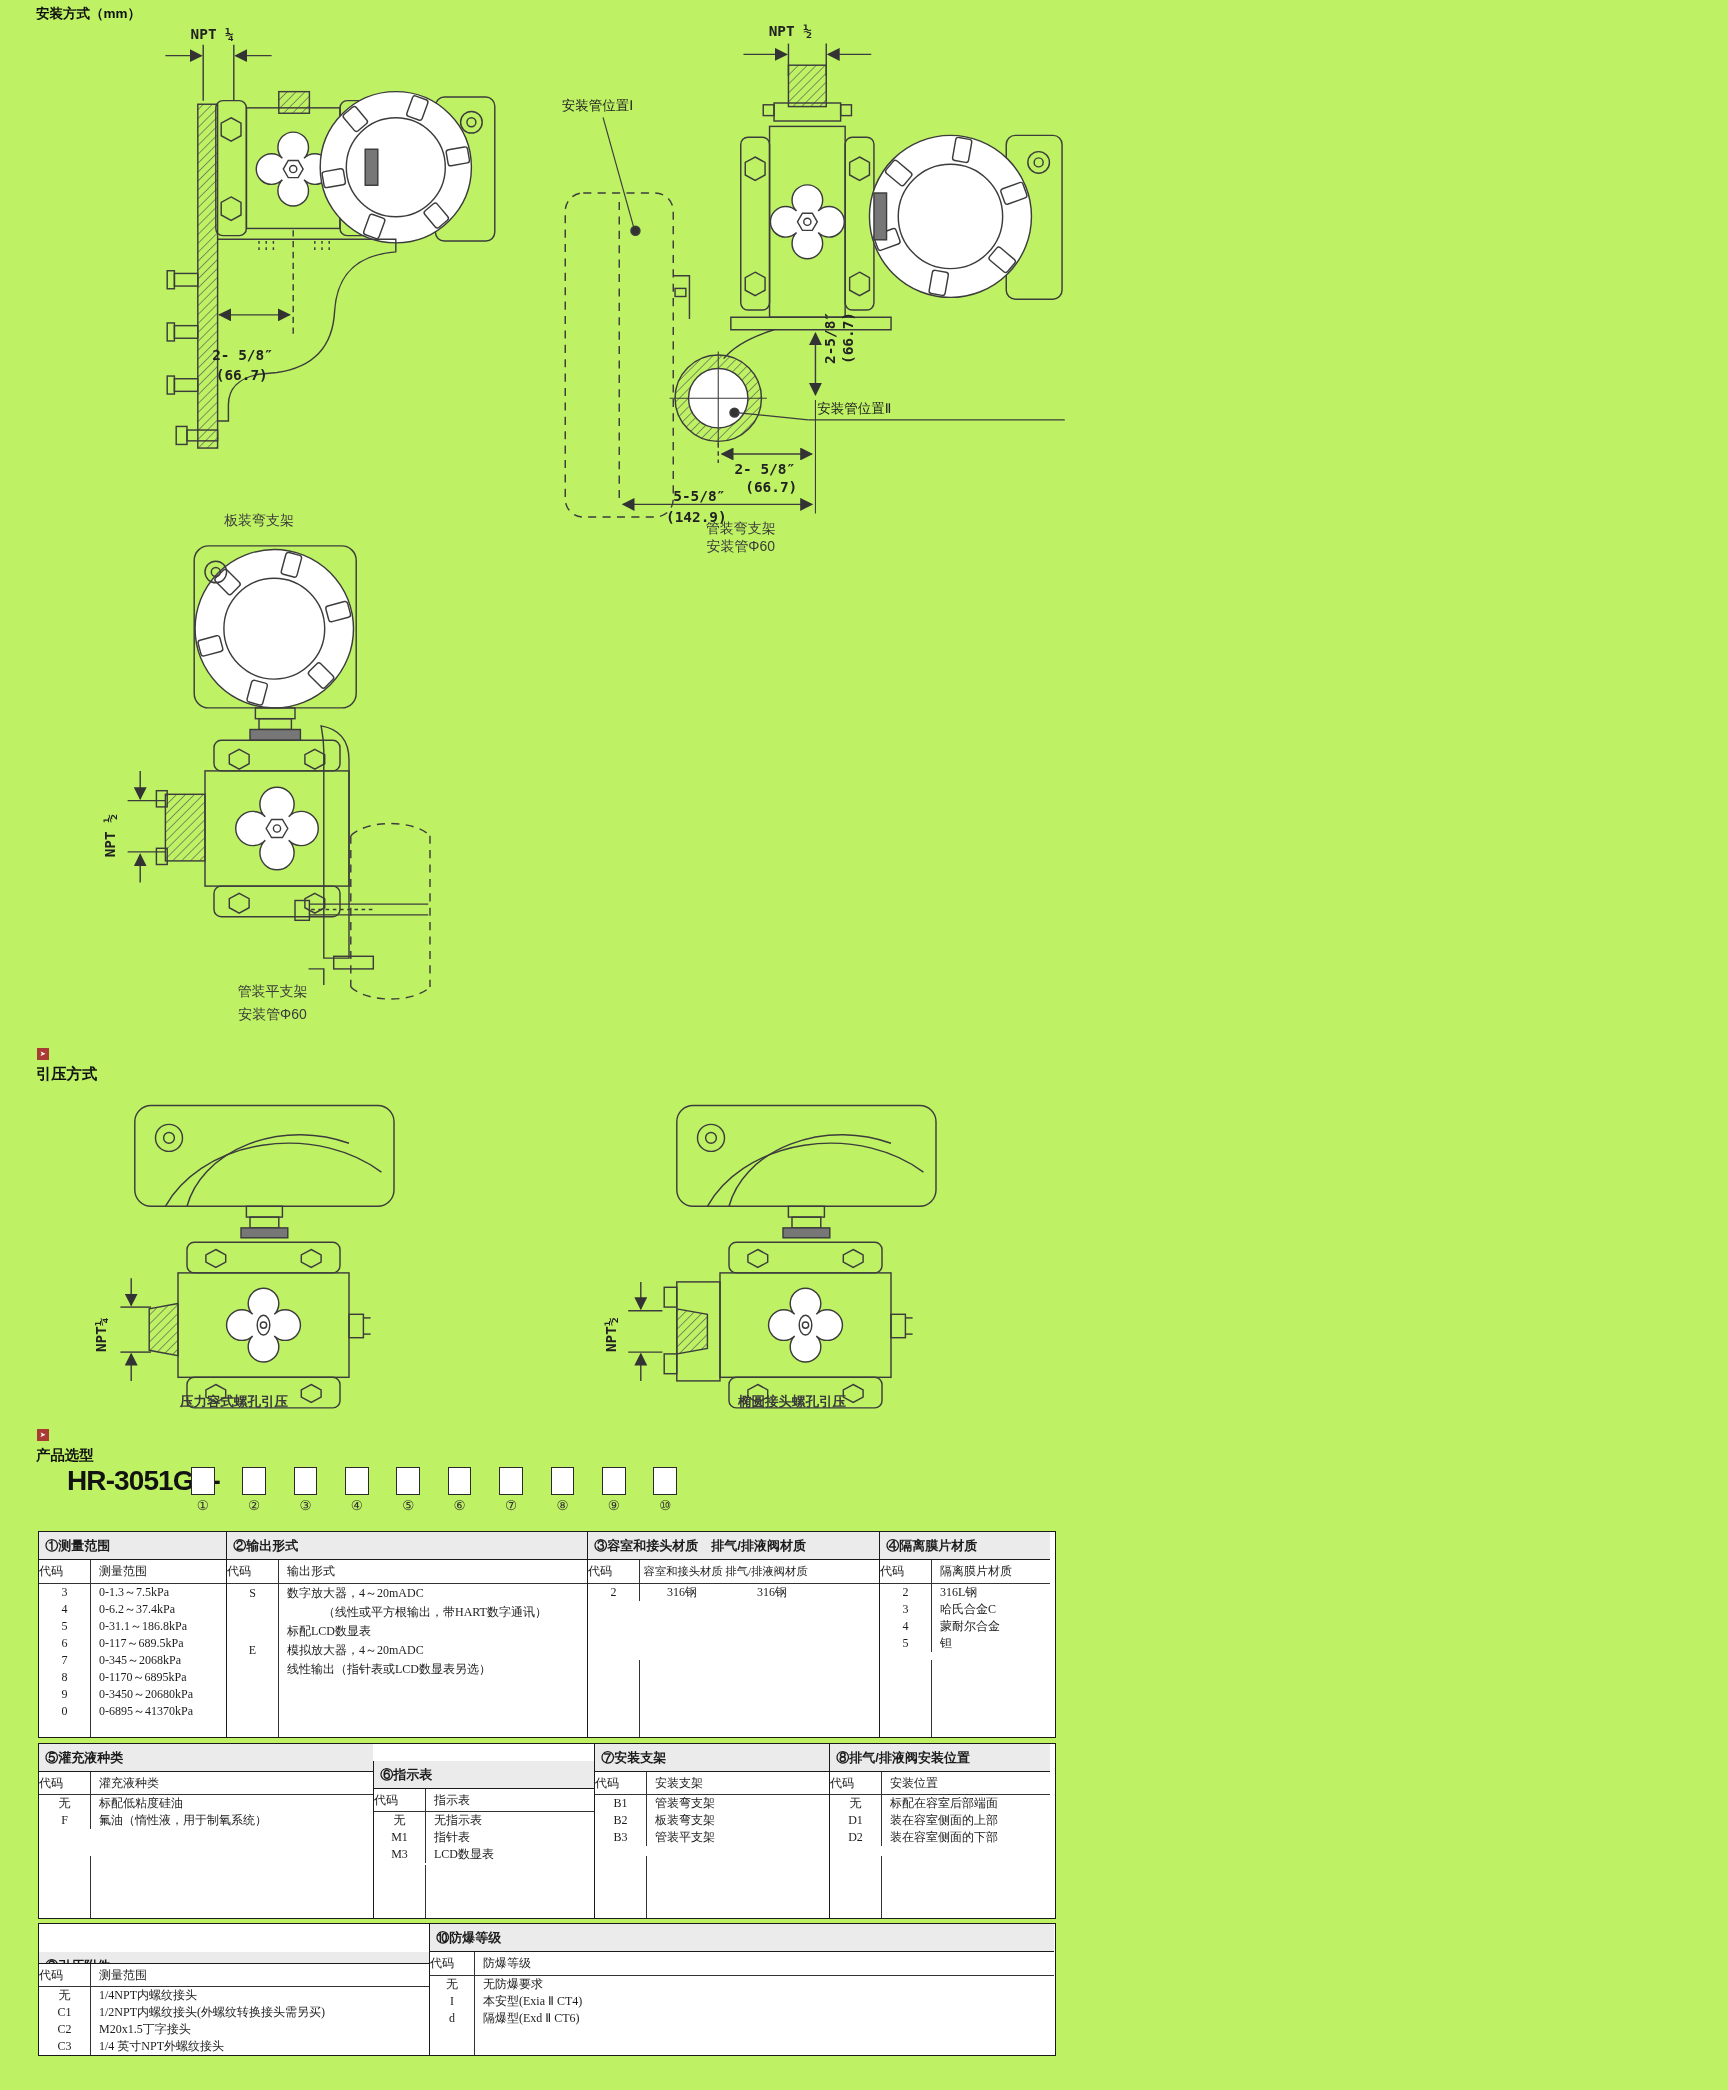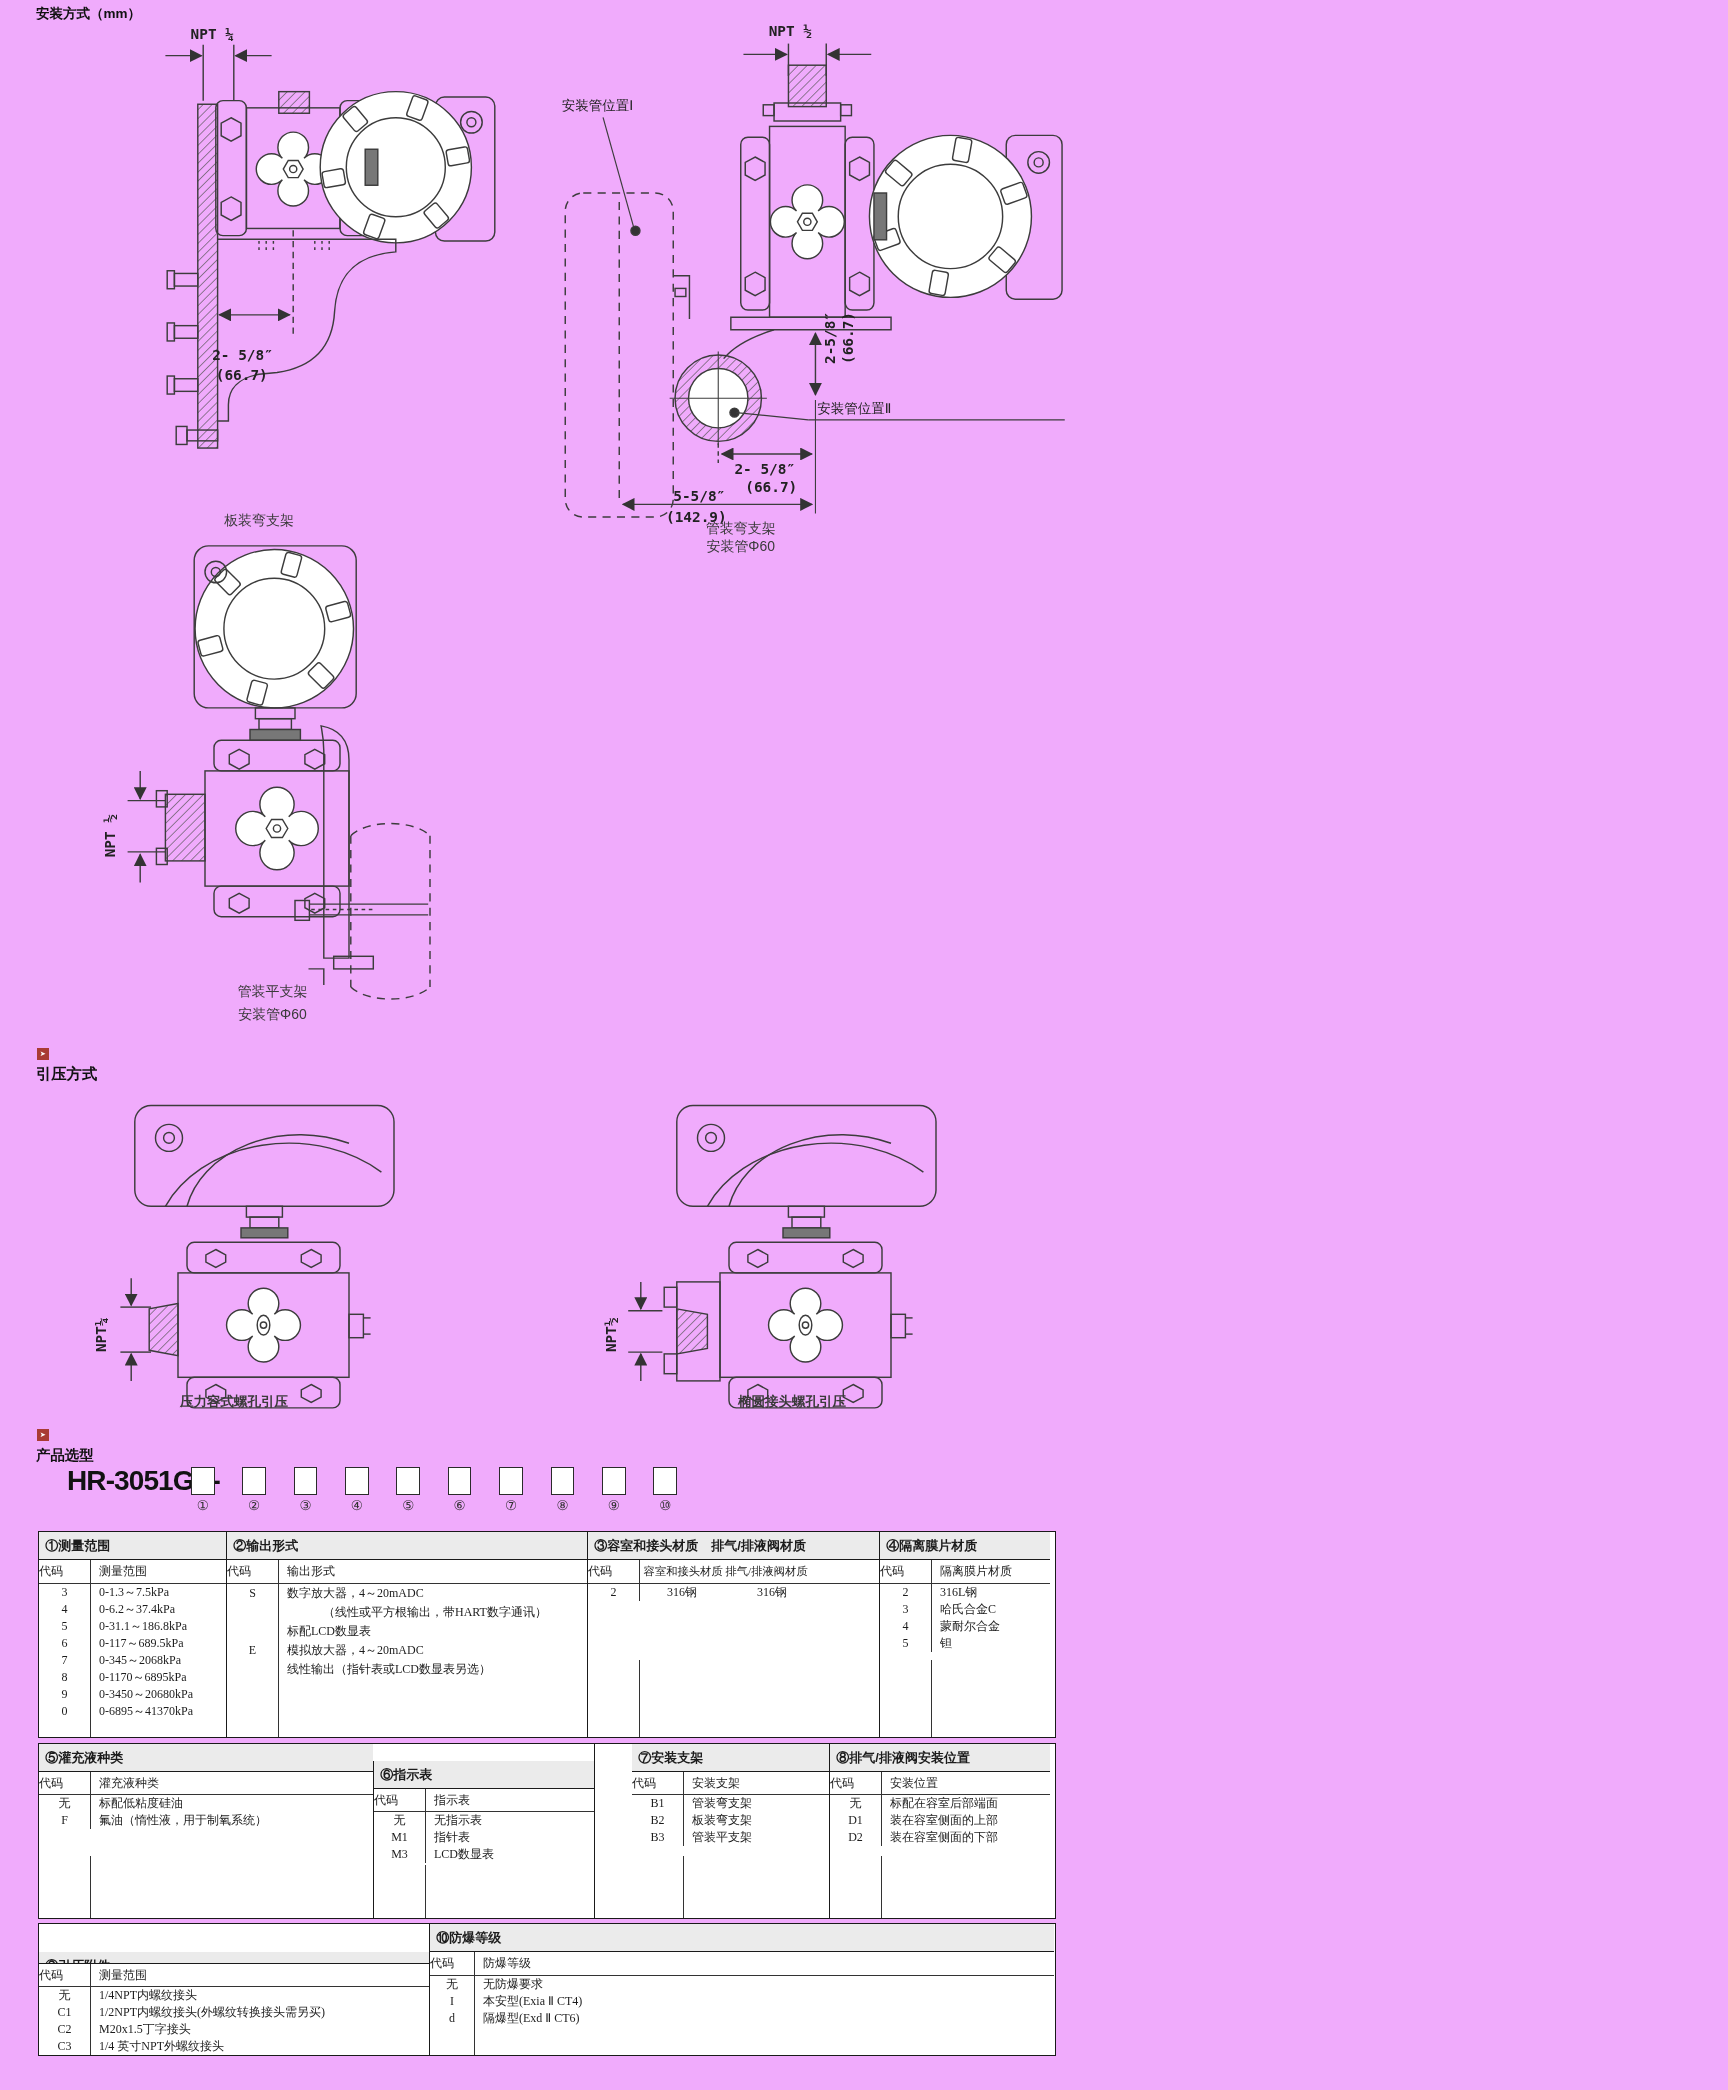--- a/index.html
+++ b/index.html
@@ -1,16 +1,16 @@
 <!DOCTYPE html>
 <html style="font-size:14.4px"><head>
 <meta charset="utf-8">
 <style>
   html,body{margin:0;padding:0;background:#fff;}
-  #page{position:relative;width:1728px;height:2090px;background:#f0abfc;overflow:hidden;
+  #page{position:relative;width:1728px;height:2090px;background:#bef264;overflow:hidden;
         font-family:"Liberation Serif",serif;color:#1c1c1c;}
   .hdg{position:absolute;font-family:"Liberation Sans",sans-serif;font-weight:bold;
        font-size:14.4px;color:#111;}
   .red-flag{position:absolute;width:11.7px;height:11.7px;background:#a93b34;color:#fff;
        display:flex;align-items:center;justify-content:center;font-size:7.2px;line-height:11.7px;
        font-family:"DejaVu Sans",sans-serif;}
   
   .model{position:absolute;left:67px;top:1465px;font-family:"Liberation Sans",sans-serif;
        font-weight:bold;font-size:28px;letter-spacing:-0.9px;color:#121212;}
   .sel-row{position:absolute;left:191px;top:1467px;display:flex;gap:28px;}
@@ -645,21 +645,21 @@
             </div>
             <div class="trow">
               <div class="c1">M3</div>
               <div class="c2">LCD数显表</div>
             </div>
           </div>
         <div class="fill-border">
             <div class="c1"></div>
           </div>
       </div>
-      <div class="sub" style="width:235px;padding-left:37px;">
+      <div class="sub" style="width:235px;">
         <div class="sec">⑦安装支架</div>
         <div class="chdr">
             <div class="c1">代码</div>
             <div class="c2">安装支架</div>
           </div>
         <div class="tbody">
             <div class="trow">
               <div class="c1">B1</div>
               <div class="c2">管装弯支架</div>
             </div>

